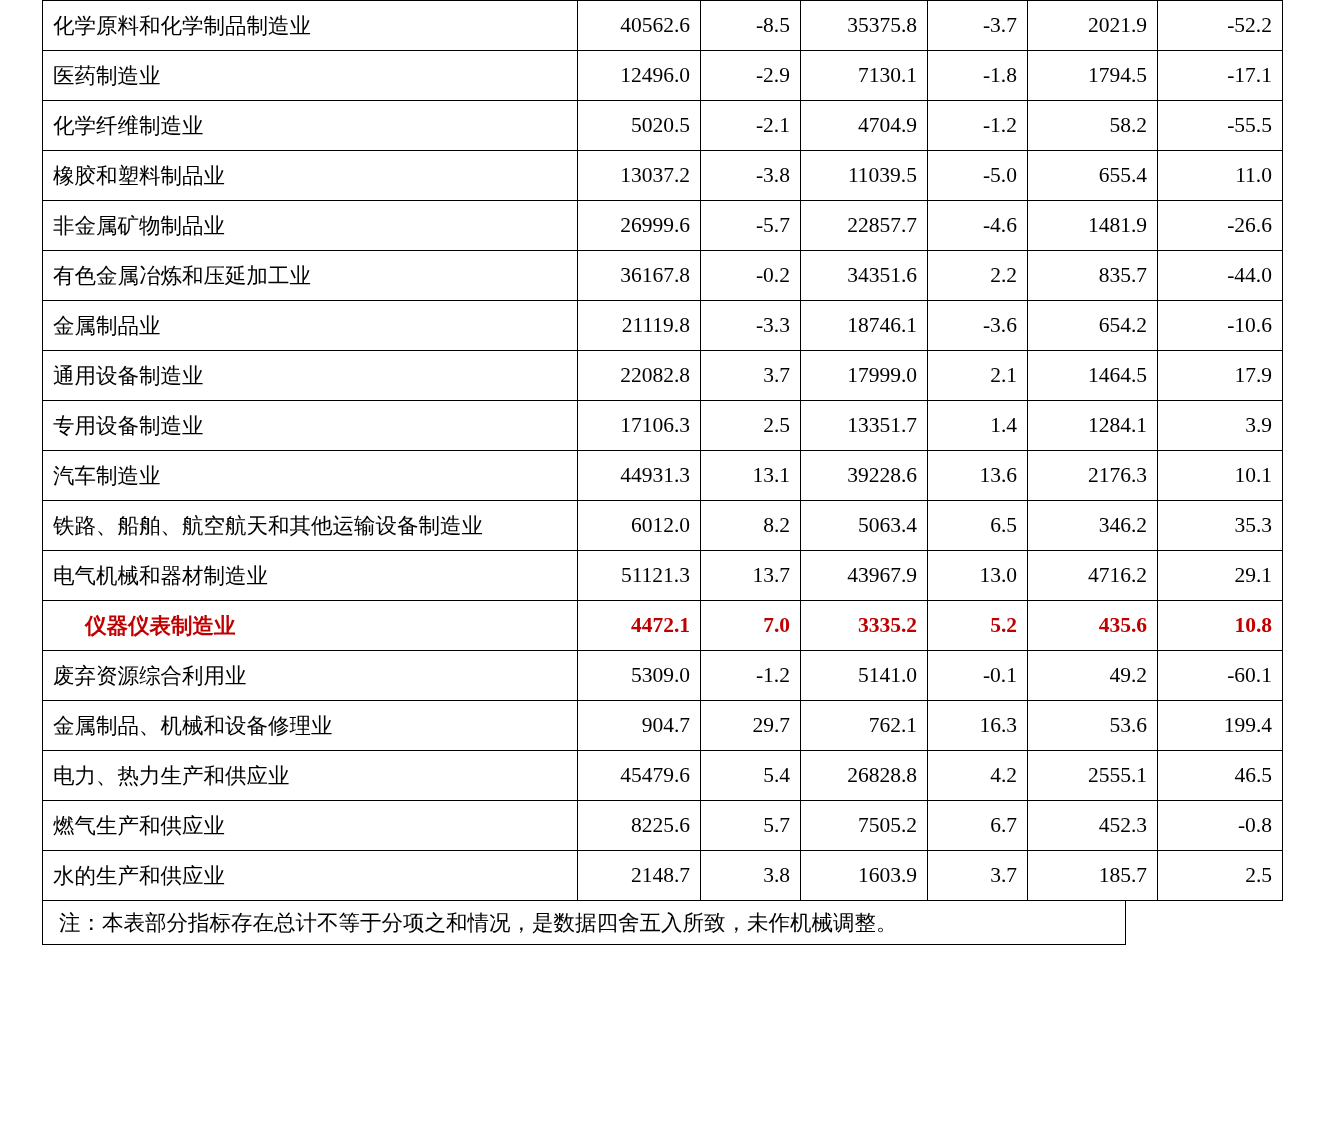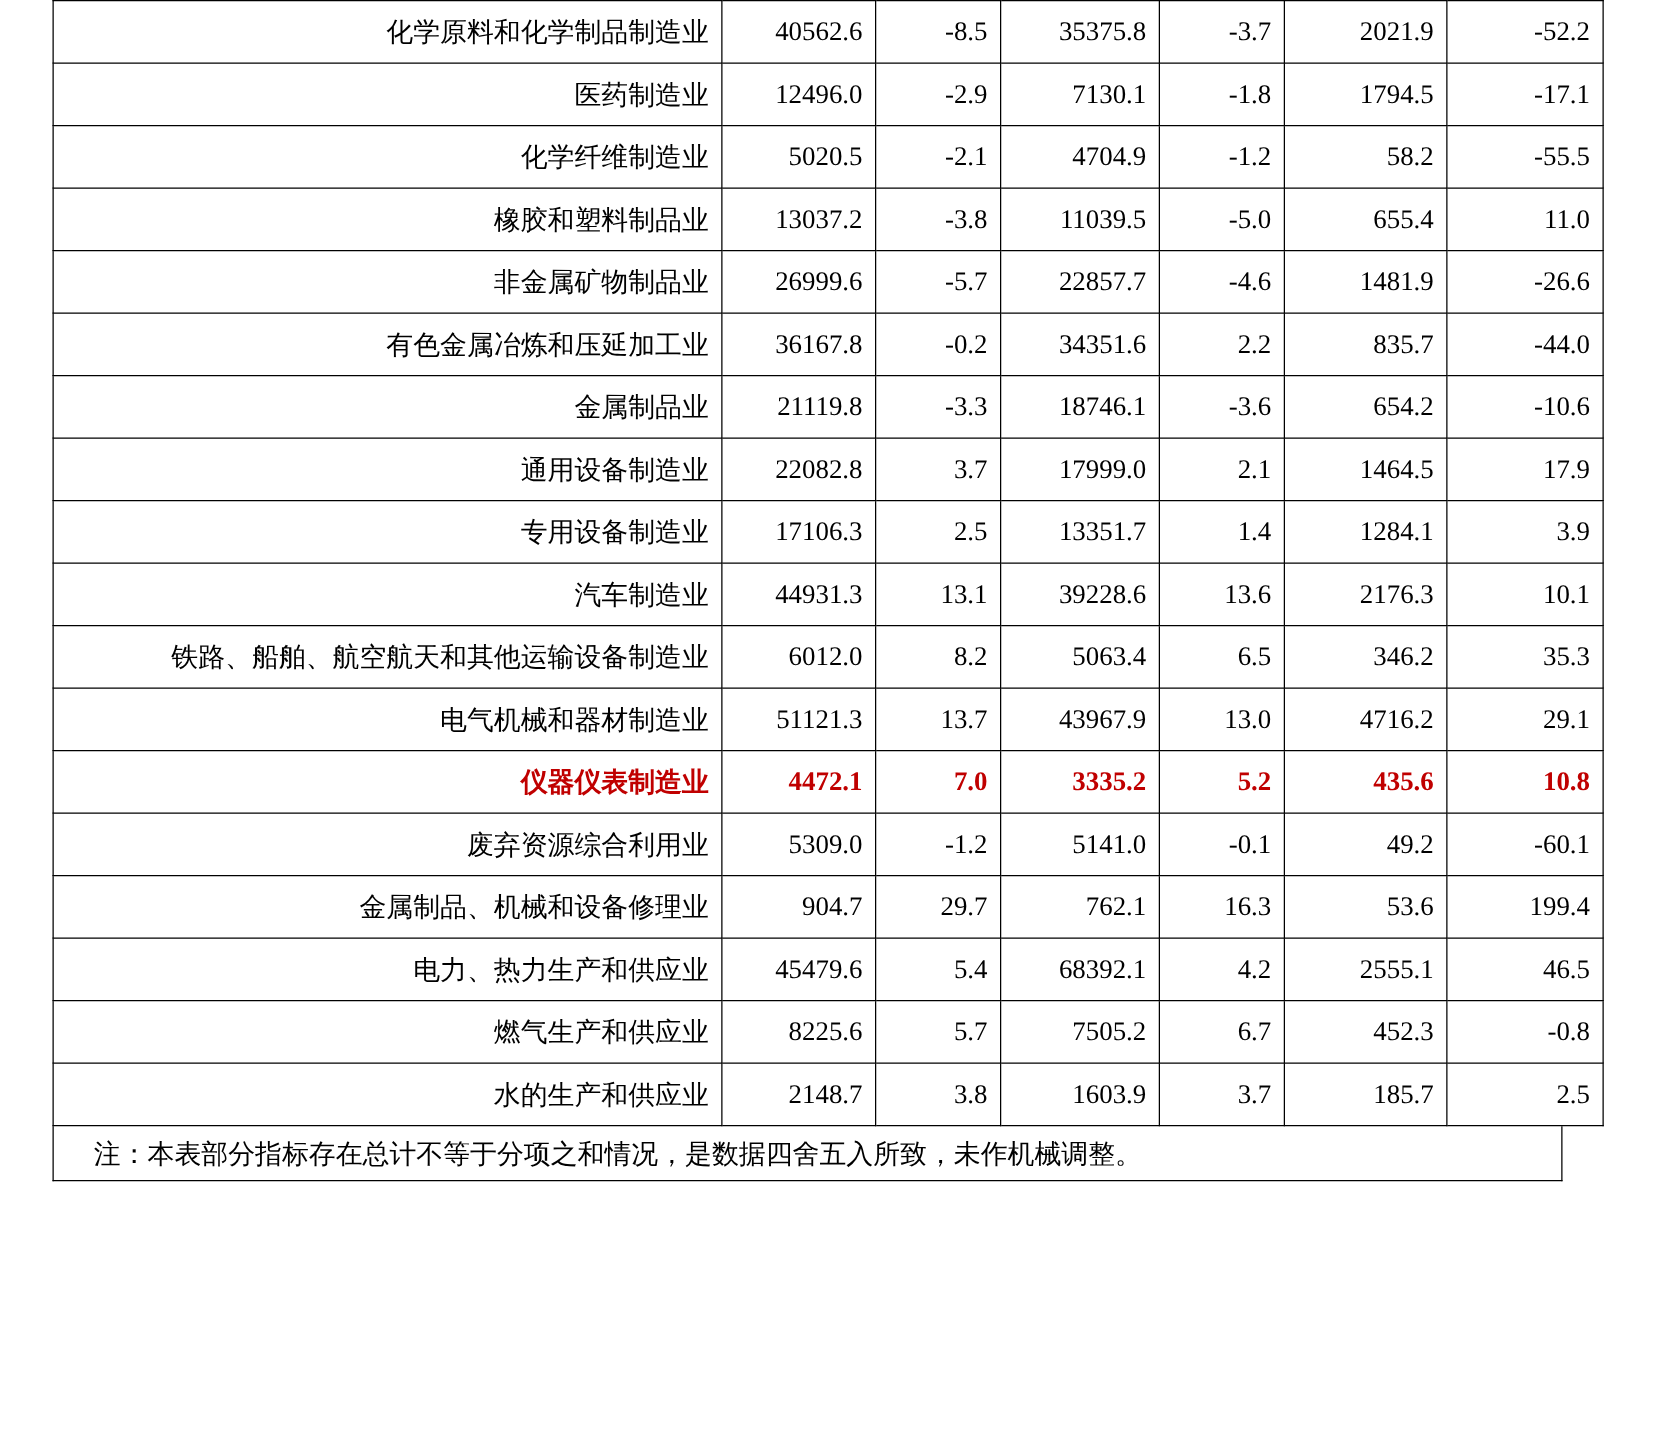--- a/index.html
+++ b/index.html
@@ -37,47 +37,47 @@
 
   table.stat-table td {
     border: 1px solid #000000;
     height: 49px;
     font-size: 21.5px;
     padding: 0 10px;
     vertical-align: middle;
     white-space: nowrap;
   }
   td.name {
-    text-align: right;
+    text-align: left;
     padding-left: 44px;
     letter-spacing: 0px;
   }
   td.num {
     text-align: right;
     padding-right: 12px;
     font-family: "Liberation Serif", "DejaVu Serif", serif;
     font-size: 23px;
   }
   tr.highlight td {
     color: #c00000;
     font-weight: bold;
   }
   tr.highlight td.name {
     padding-left: 42px;
     margin-left: 11px;
   }
   .note {
     border: 1px solid #000000;
     border-top: none;
-    width: 1208px;
+    width: 1084px;
     box-sizing: border-box;
     height: 44px;
     line-height: 44px;
     font-size: 21.5px;
-    padding-left: 32px;
+    padding-left: 16px;
     white-space: nowrap;
   }
 </style>
 </head>
 <body>
 
 <div class="page">
   <table class="stat-table">
     <colgroup>
       <col class="c-name">
@@ -221,21 +221,21 @@
           <td class="num">29.7</td>
           <td class="num">762.1</td>
           <td class="num">16.3</td>
           <td class="num">53.6</td>
           <td class="num">199.4</td>
         </tr>
         <tr>
           <td class="name">电力、热力生产和供应业</td>
           <td class="num">45479.6</td>
           <td class="num">5.4</td>
-          <td class="num">68392.1</td>
+          <td class="num">26828.8</td>
           <td class="num">4.2</td>
           <td class="num">2555.1</td>
           <td class="num">46.5</td>
         </tr>
         <tr>
           <td class="name">燃气生产和供应业</td>
           <td class="num">8225.6</td>
           <td class="num">5.7</td>
           <td class="num">7505.2</td>
           <td class="num">6.7</td>

